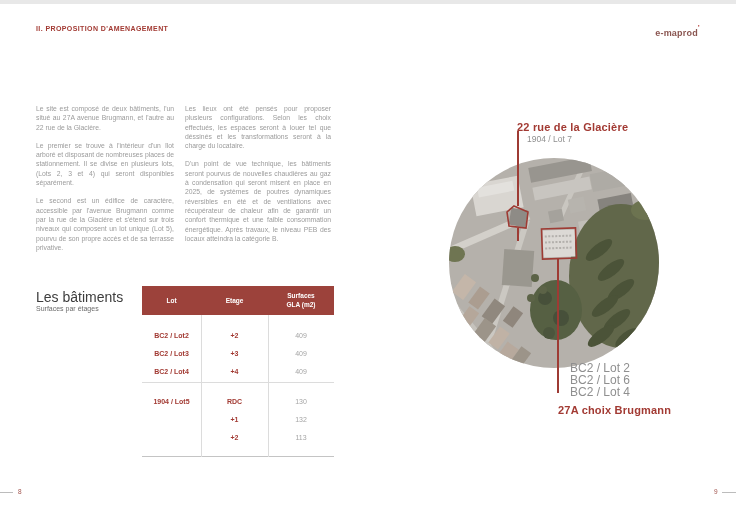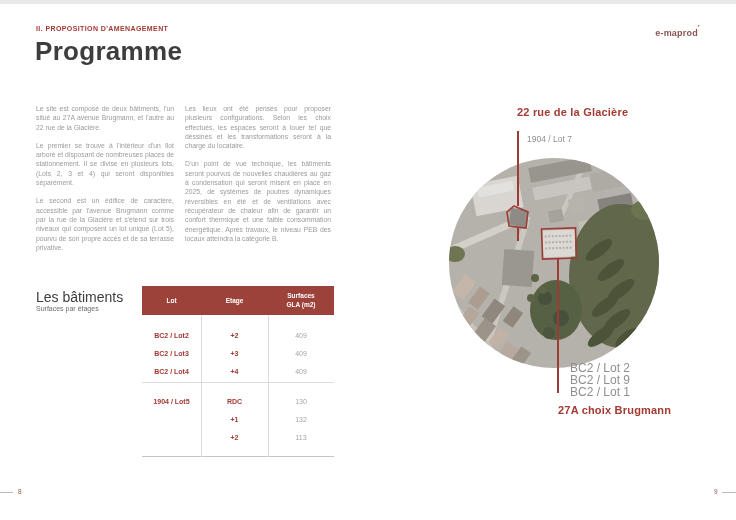--- a/index.html
+++ b/index.html
@@ -56,21 +56,21 @@
   .tbl-row.first { margin-top:11px; }
   .tbl-row .c1, .tbl-row .c2 { font-weight:bold; color:#a23a33; }
   .tbl-row .c3 { color:#a5a5a5; }
   .tbl-sep { height:1px; background:#dcdcdc; margin-top:2px; }
   .tbl-gap { height:9px; }
 
   
   .map-title {
     position:absolute; font-size:11px; font-weight:bold; color:#a23a33; letter-spacing:0.2px;
   }
-  .map-title.top { left:517px; top:106px;text-align:right; }
+  .map-title.top { left:517px; top:121px;text-align:right; }
   .map-title.bottom { left:558px; top:404px; }
   .map-sub { position:absolute; left:527px; top:134px; font-size:8.5px; color:#8f8f8f; }
   .lot-labels { position:absolute; left:570px; top:362px; font-size:12px; line-height:12px; color:#8f8f8f;text-align:right; }
   .aerial {
     position:absolute; left:449px; top:158px; width:210px; height:210px;
   }
   .leader { position:absolute; width:1.5px; background:#9e3b34; }
   .leader.l1a { left:517px; top:131px; height:75px; }
   .leader.l1b { left:517px; top:228px; height:13px; }
   .leader.l2  { left:557px; top:258px; height:135px; }
@@ -83,21 +83,20 @@
   .footer-rule.left  { left:0; width:13px; }
   .footer-rule.right { left:722px; width:14px; }
 </style>
 </head>
 <body>
 
 <div id="spread">
   <div class="top-edge"></div>
 
   <div class="kicker">II. PROPOSITION D'AMENAGEMENT</div>
-  <div class="page-title">Programme</div>
   <div class="logo"><span>e-maprod</span><sup>’</sup></div>
 
   <div class="textcol col1">
     <p>Le site est composé de deux bâtiments, l'un situé au 27A avenue Brugmann, et l'autre au 22 rue de la Glacière.</p>
     <p>Le premier se trouve à l'intérieur d'un îlot arboré et disposant de nombreuses places de stationnement. Il se divise en plusieurs lots, (Lots 2, 3 et 4) qui seront disponibles séparément.</p>
     <p>Le second est un édifice de caractère, accessible par l'avenue Brugmann comme par la rue de la Glacière et s'étend sur trois niveaux qui composent un lot unique (Lot 5), pourvu de son propre accès et de sa terrasse privative.</p>
   </div>
   <div class="textcol col2">
     <p>Les lieux ont été pensés pour proposer plusieurs configurations. Selon les choix effectués, les espaces seront à louer tel que déssinés et les transformations seront à la charge du locataire.</p>
     <p>D'un point de vue technique, les bâtiments seront pourvus de nouvelles chaudières au gaz à condensation qui seront misent en place en 2025, de systèmes de poutres dynamiques réversibles en été et de ventilations avec récupérateur de chaleur afin de garantir un confort thermique et une faible consommation énergétique. Après travaux, le niveau PEB des locaux atteindra la catégorie B.</p>
@@ -227,22 +226,22 @@
       <rect x="93" y="70.5" width="34" height="30" fill="none" stroke="#9e3b34" stroke-width="1.6" transform="rotate(-2 110 85)"></rect>
     </g>
   </svg>
 
   <div class="leader l1a"></div>
   <div class="leader l1b"></div>
   <div class="leader l2"></div>
 
   <div class="lot-labels">
     <div>BC2 / Lot 2</div>
-    <div>BC2 / Lot 9</div>
-    <div>BC2 / Lot 1</div>
+    <div>BC2 / Lot 6</div>
+    <div>BC2 / Lot 4</div>
   </div>
   <div class="map-title bottom">27A choix Brugmann</div>
 
   <div class="footer-rule left"></div>
   <div class="pagenum left">8</div>
   <div class="footer-rule right"></div>
   <div class="pagenum right">9</div>
 </div>
 
 </body></html>

